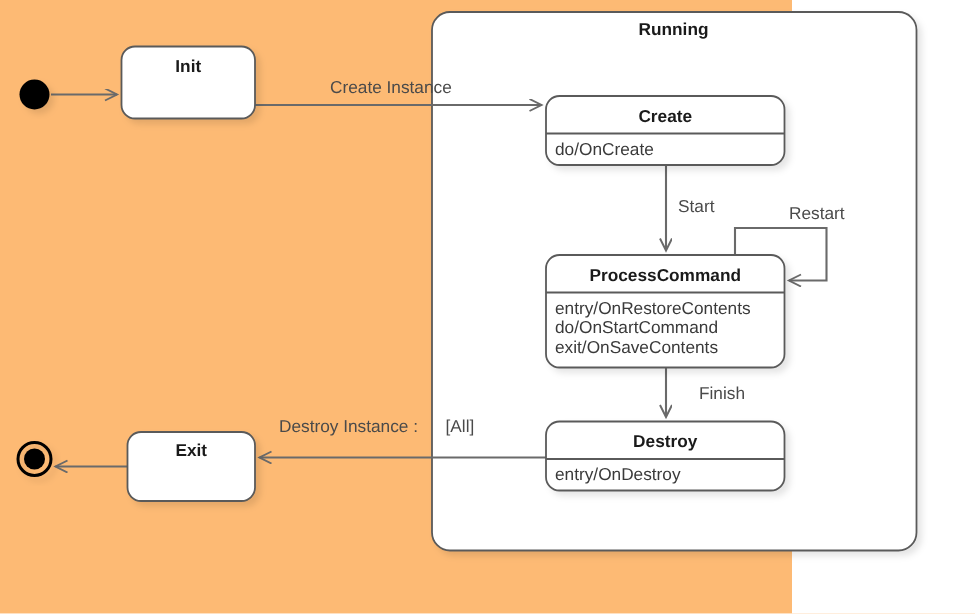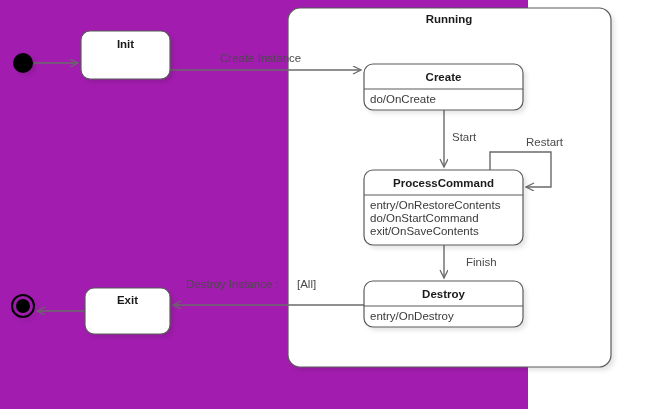--- a/index.html
+++ b/index.html
@@ -10,21 +10,21 @@
   body {
     width: 650px;
     height: 409px;
     font-family: "Liberation Sans", sans-serif;
     overflow: hidden;
   }
   #diagram-canvas {
     position: relative;
     width: 528px;
     height: 409px;
-    background: #a21caf;
+    background: #fdba74;
   }
   svg.diagram {
     display: block;
     width: 650px;
     height: 409px;
   }
   .state-box-fill {
     fill: #ffffff;
     stroke: #5a5a5a;
     stroke-width: 1.2;

